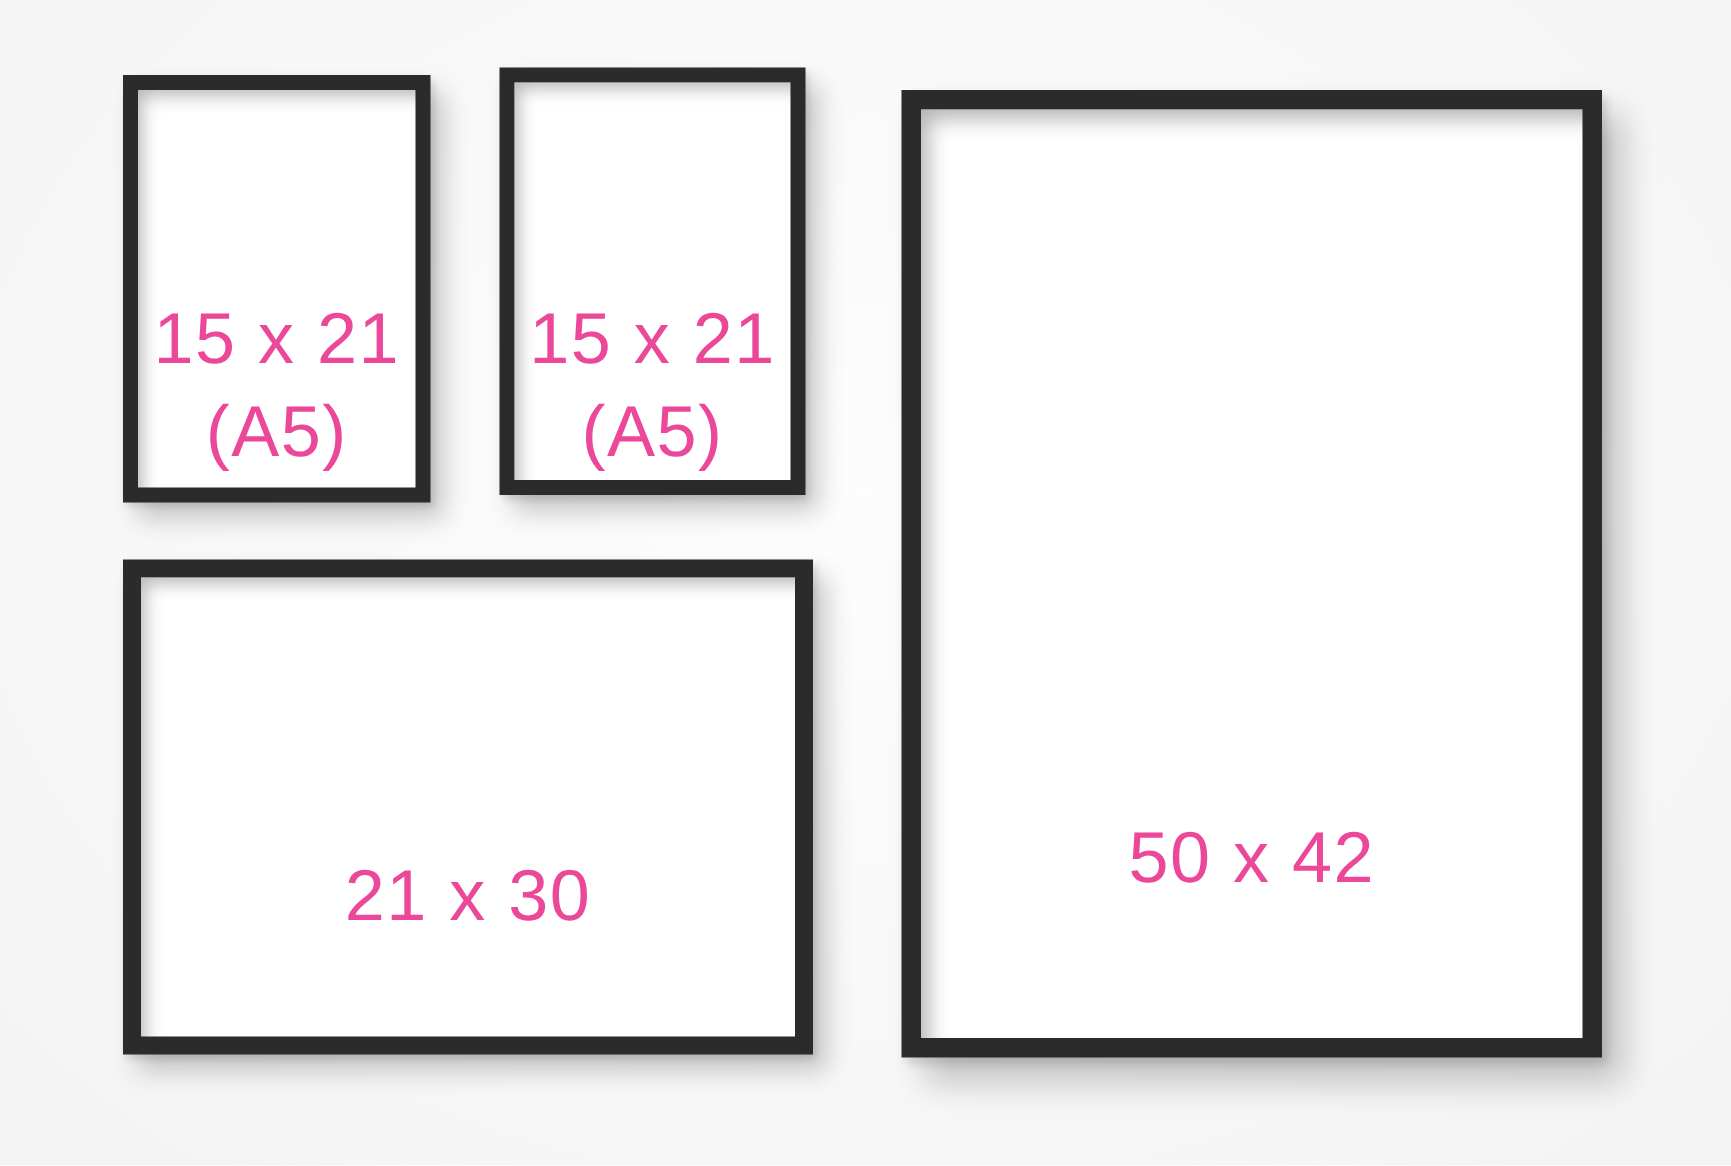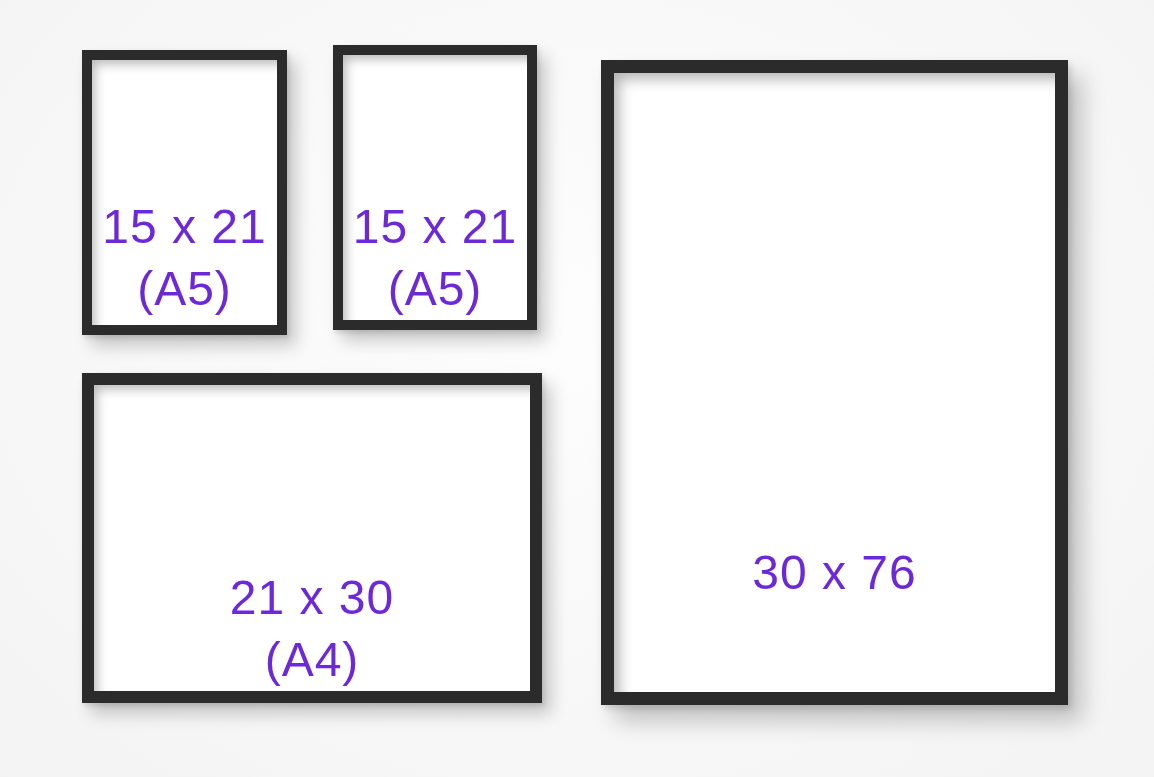--- a/index.html
+++ b/index.html
@@ -34,21 +34,21 @@
   .frame.a4        .paper { inset: 12px; }
   .frame.a3        { left: 601px; top: 60px;  width: 467px; height: 645px;
                      box-shadow: 14px 16px 22px rgba(0,0,0,0.22), 3px 4px 6px rgba(0,0,0,0.12); }
   .frame.a3        .paper { inset: 13px; box-shadow: inset 9px 10px 14px -4px rgba(0,0,0,0.30); }
 
   .label {
     position: absolute;
     left: 0;
     right: 0;
     text-align: center;
-    color: #6d28d9;
+    color: #ec4899;
     font-size: 48px;
     line-height: 62px;
     letter-spacing: 1px;
   }
   .frame.a5-left   .label { top: 136px; }
   .frame.a5-center .label { top: 141px; }
   .frame.a4        .label { top: 182px; }
   .frame.a3        .label { top: 469px; }
 </style>
 </head>
@@ -71,26 +71,25 @@
         <div>15 x 21</div>
         <div>(A5)</div>
       </div>
     </div>
   </div>
 
   <div class="frame a4">
     <div class="paper">
       <div class="label">
         <div>21 x 30</div>
-        <div>(A4)</div>
       </div>
     </div>
   </div>
 
   <div class="frame a3">
     <div class="paper">
       <div class="label">
-        <div>30 x 76</div>
+        <div>50 x 42</div>
       </div>
     </div>
   </div>
 
 </div>
 
 </body></html>

